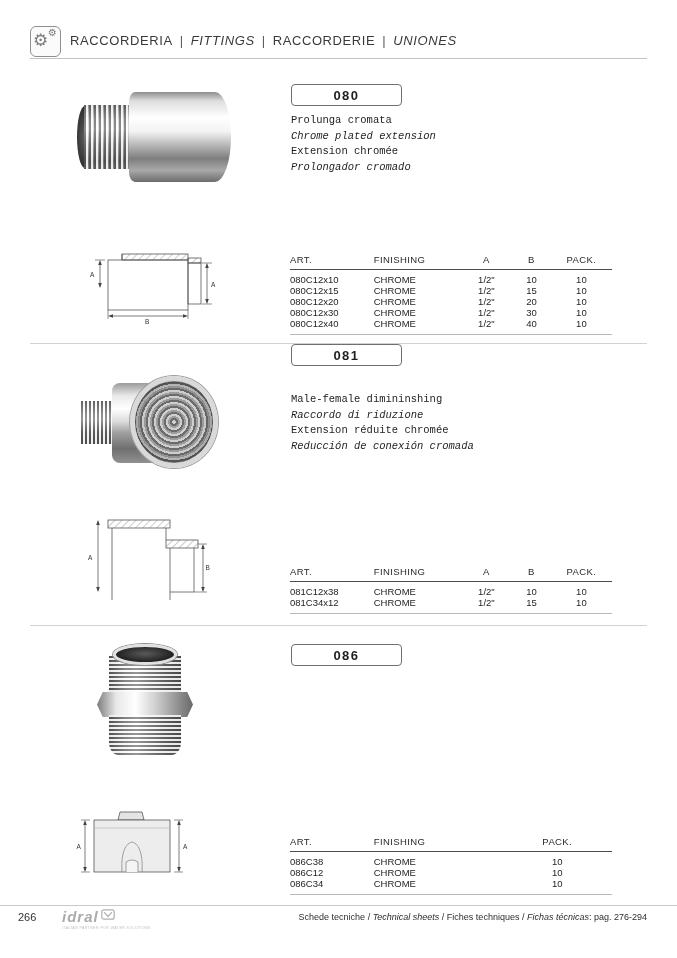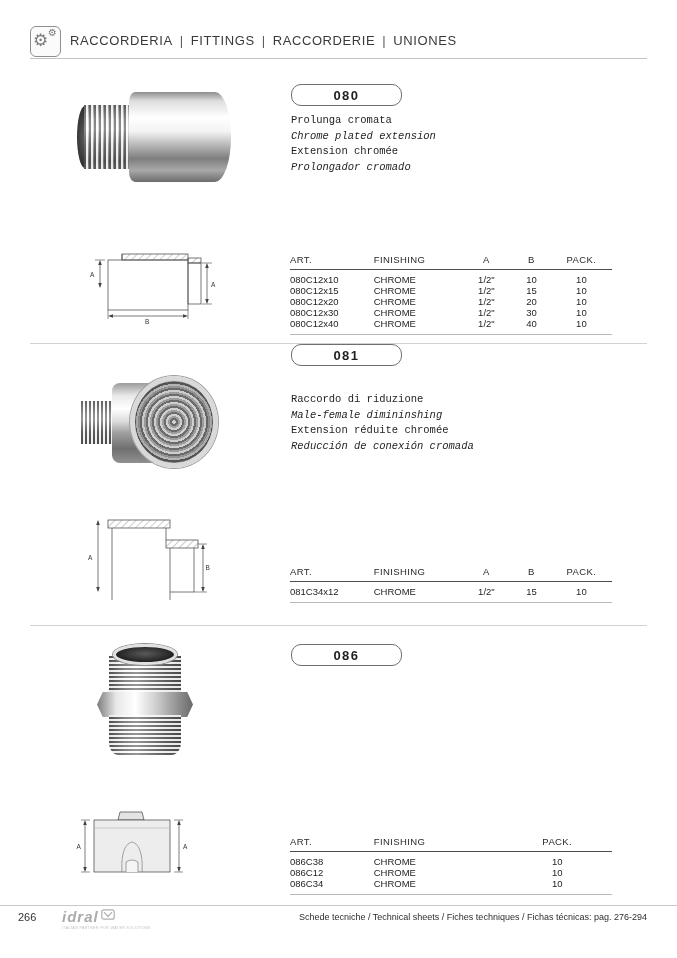--- a/index.html
+++ b/index.html
@@ -10,30 +10,30 @@
   
   .header-icon { position:absolute; left:30px; top:26px; width:31px; height:31px;
     border:1.5px solid #8f8f8f; border-radius:6px; background:#fbfbfb; }
   .header-icon .g1 { position:absolute; left:2px; top:5px; font-size:17px; color:#7c7c7c;
     font-family:"DejaVu Sans",sans-serif; line-height:1; }
   .header-icon .g2 { position:absolute; right:3px; top:1px; font-size:10px; color:#7c7c7c;
     font-family:"DejaVu Sans",sans-serif; line-height:1; }
   .header-title { position:absolute; left:70px; top:33px; font-size:13px; letter-spacing:.6px;
     color:#3a3a3a; white-space:nowrap; }
   .header-title .sep { margin:0 7px; color:#5a5a5a; font-weight:300; }
-  .it { }
+  .it { font-style:italic; }
   .header-rule { position:absolute; left:30px; top:58px; width:617px; height:1px; background:#c3c3c3; }
 
   
   .divider { position:absolute; left:30px; width:617px; height:1px; background:#d2d2d2; }
   .footer-rule { position:absolute; left:0; top:905px; width:677px; height:1px; background:#c9c9c9; }
 
   
   .codebox { position:absolute; left:291px; width:111px; height:22px; border:1px solid #6f6f6f;
-    border-radius:10px; text-align:center; line-height:21px; font-size:13px; font-weight:bold;
+    border-radius:4px; text-align:center; line-height:21px; font-size:13px; font-weight:bold;
     letter-spacing:1.5px; color:#1f1f1f; background:#fff; }
 
   
   .descs { position:absolute; left:291px; width:300px; }
   .descs .d { font-size:10.5px; line-height:15.6px; color:#1e1e1e;font-family:Liberation Mono, monospace; }
   .descs .d:nth-child(2), .descs .d:nth-child(4) { font-style:italic; }
 
   
   .tblwrap { position:absolute; left:290px; width:322px; border-bottom:1px solid #b9b9b9; padding-bottom:5px; }
   .tbl { width:100%; border-collapse:collapse; font-size:9.5px; color:#1e1e1e; table-layout:fixed; }
@@ -223,22 +223,22 @@
   <div class="photo photo-081">
     <div class="stem"></div>
     <div class="hexbody"></div>
     <div class="facering"></div>
   </div>
 
   <div class="codebox" style="top:344px">
     <span>081</span>
   </div>
   <div class="descs" style="top:392px">
+    <div class="d">Male-female dimininshing</div>
     <div class="d">Raccordo di riduzione</div>
-    <div class="d">Male-female dimininshing</div>
     <div class="d">Extension réduite chromée</div>
     <div class="d">Reducción de conexión cromada</div>
   </div>
 
   <svg class="drawing" style="left:86px; top:506px" width="124" height="94" viewBox="0 0 124 94">
     <defs>
       <pattern id="h081" width="5" height="5" patternUnits="userSpaceOnUse" patternTransform="rotate(45)">
         <line x1="0" y1="0" x2="0" y2="5" stroke="#9a9a9a" stroke-width="1"></line>
       </pattern>
     </defs>
@@ -269,20 +269,27 @@
           <tr>
             <th class="c0">ART.</th>
             <th class="c1">FINISHING</th>
             <th class="c2">A</th>
             <th class="c3">B</th>
             <th class="c4">PACK.</th>
           </tr>
         </thead>
         <tbody>
           <tr>
+            <td class="c0">081C12x38</td>
+            <td class="c1">CHROME</td>
+            <td class="c2">1/2"</td>
+            <td class="c3">10</td>
+            <td class="c4">10</td>
+          </tr>
+          <tr>
             <td class="c0">081C34x12</td>
             <td class="c1">CHROME</td>
             <td class="c2">1/2"</td>
             <td class="c3">15</td>
             <td class="c4">10</td>
           </tr>
         </tbody>
       </table>
   </div>
 

